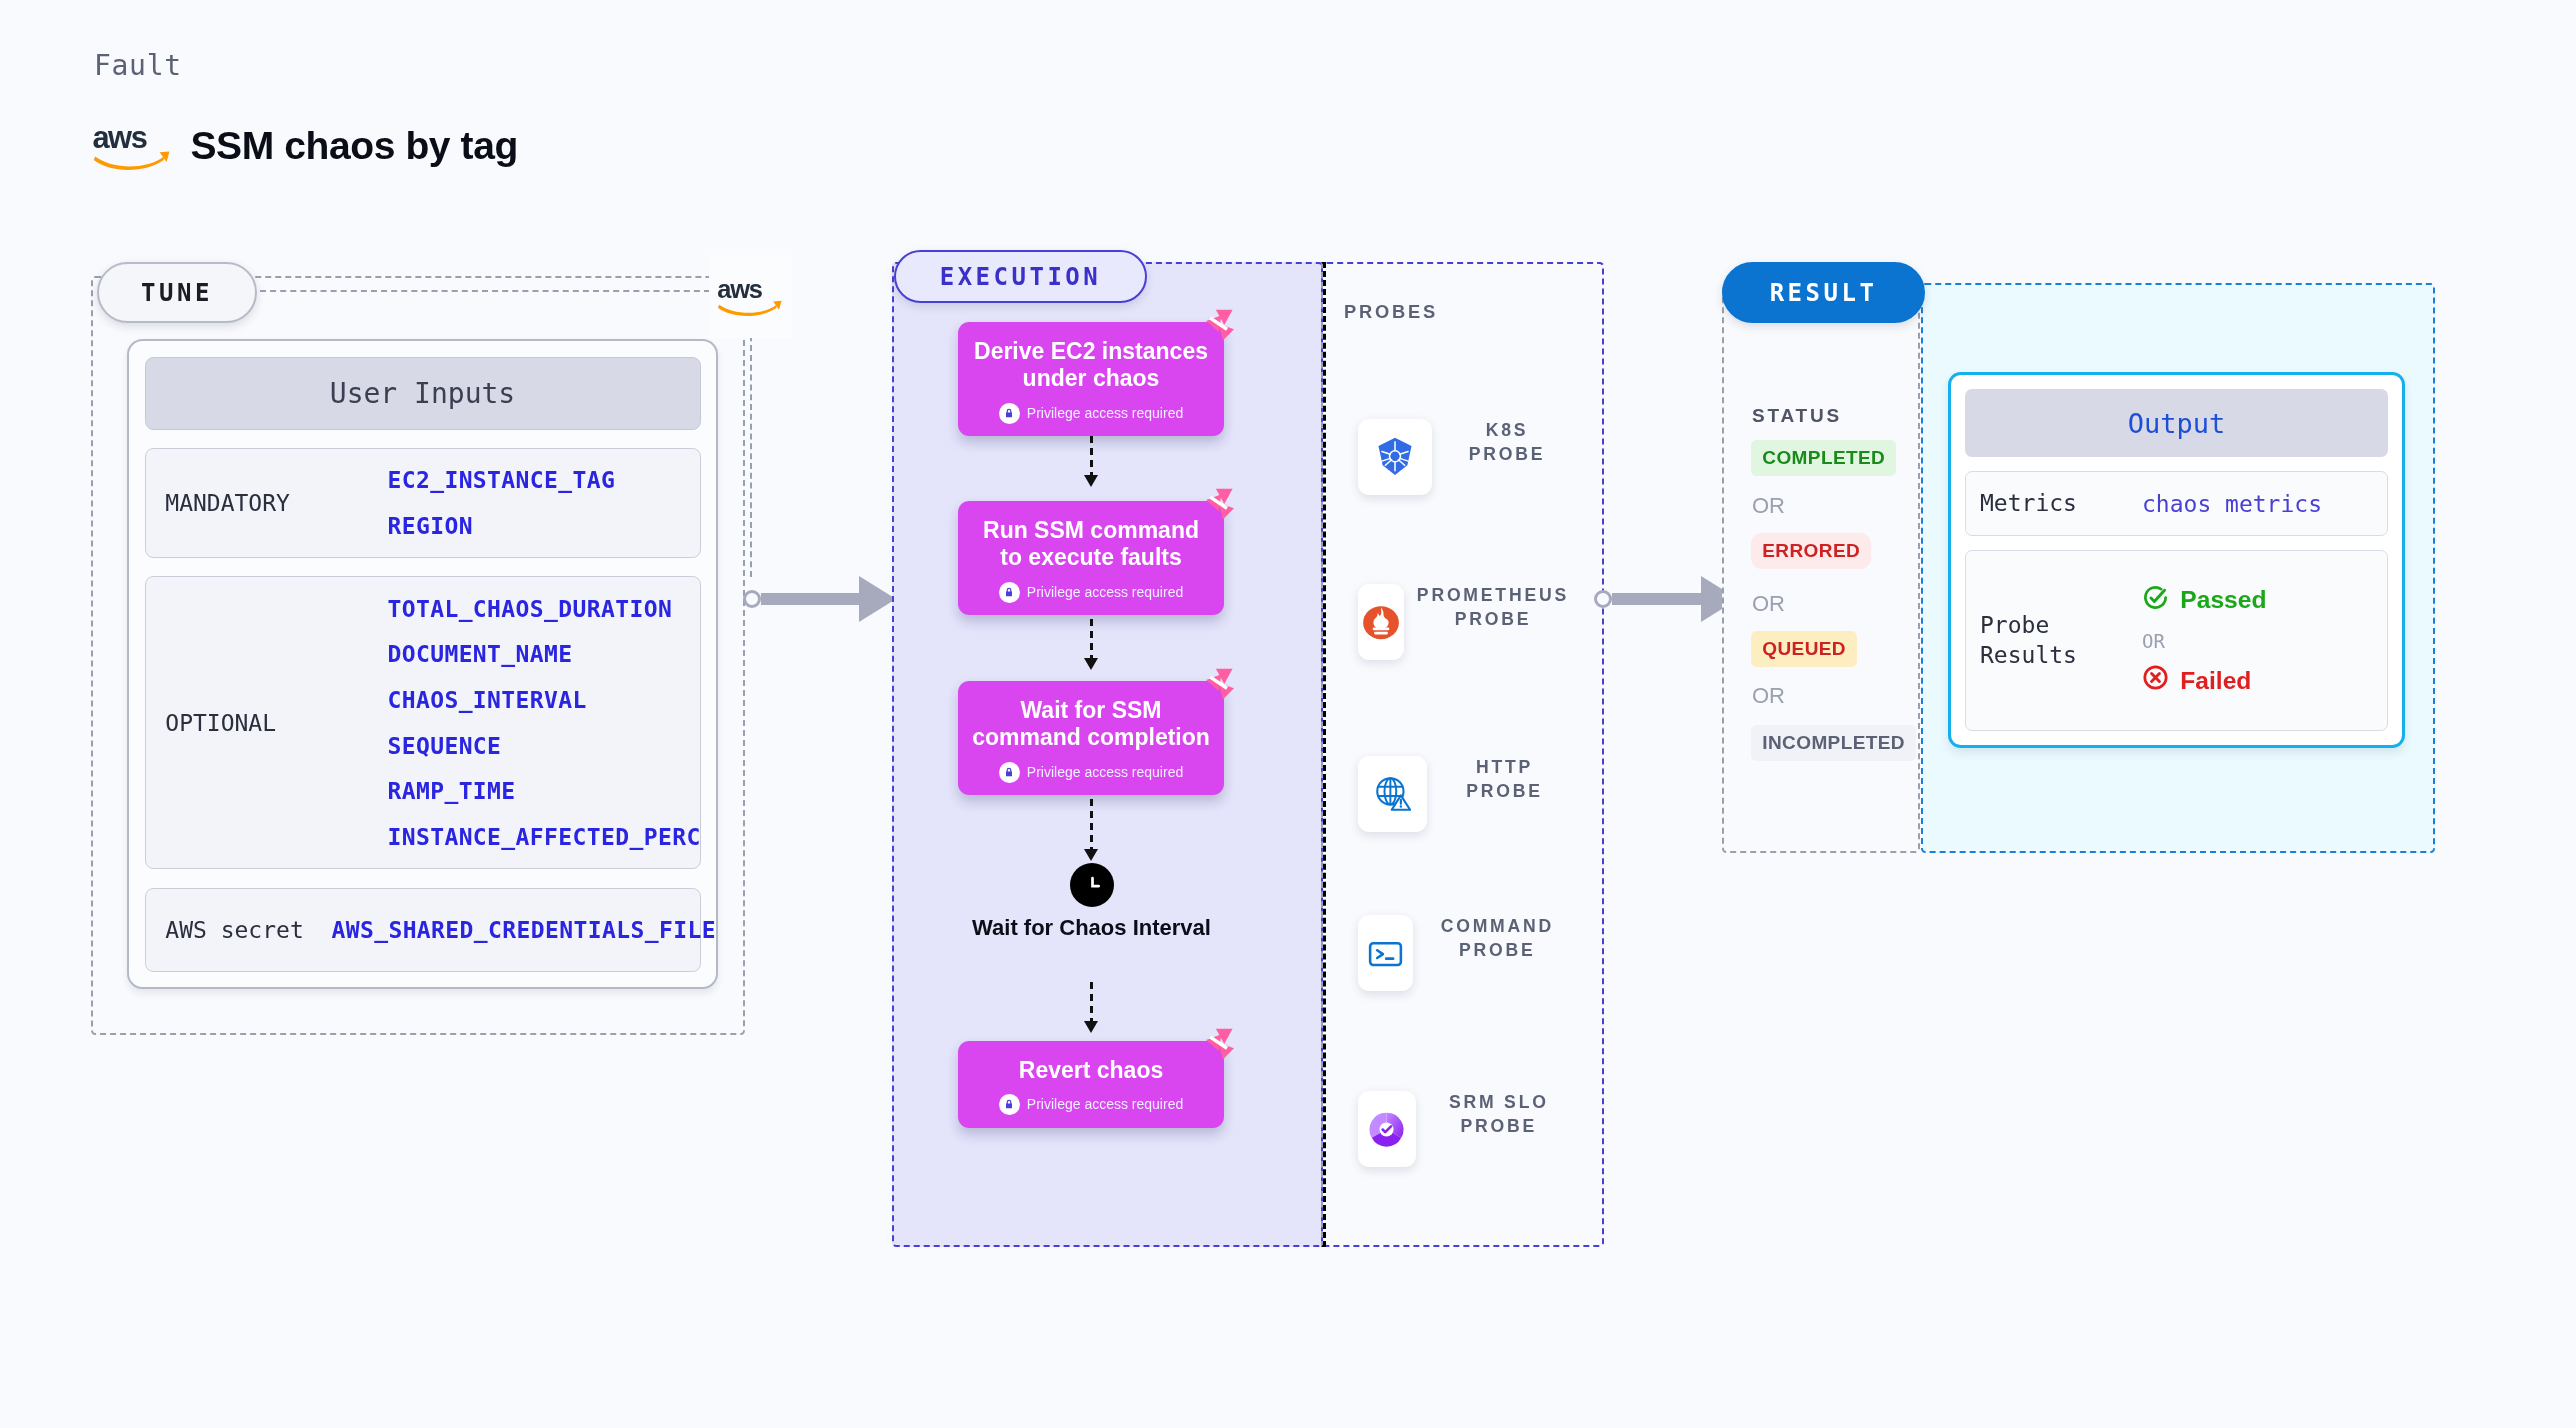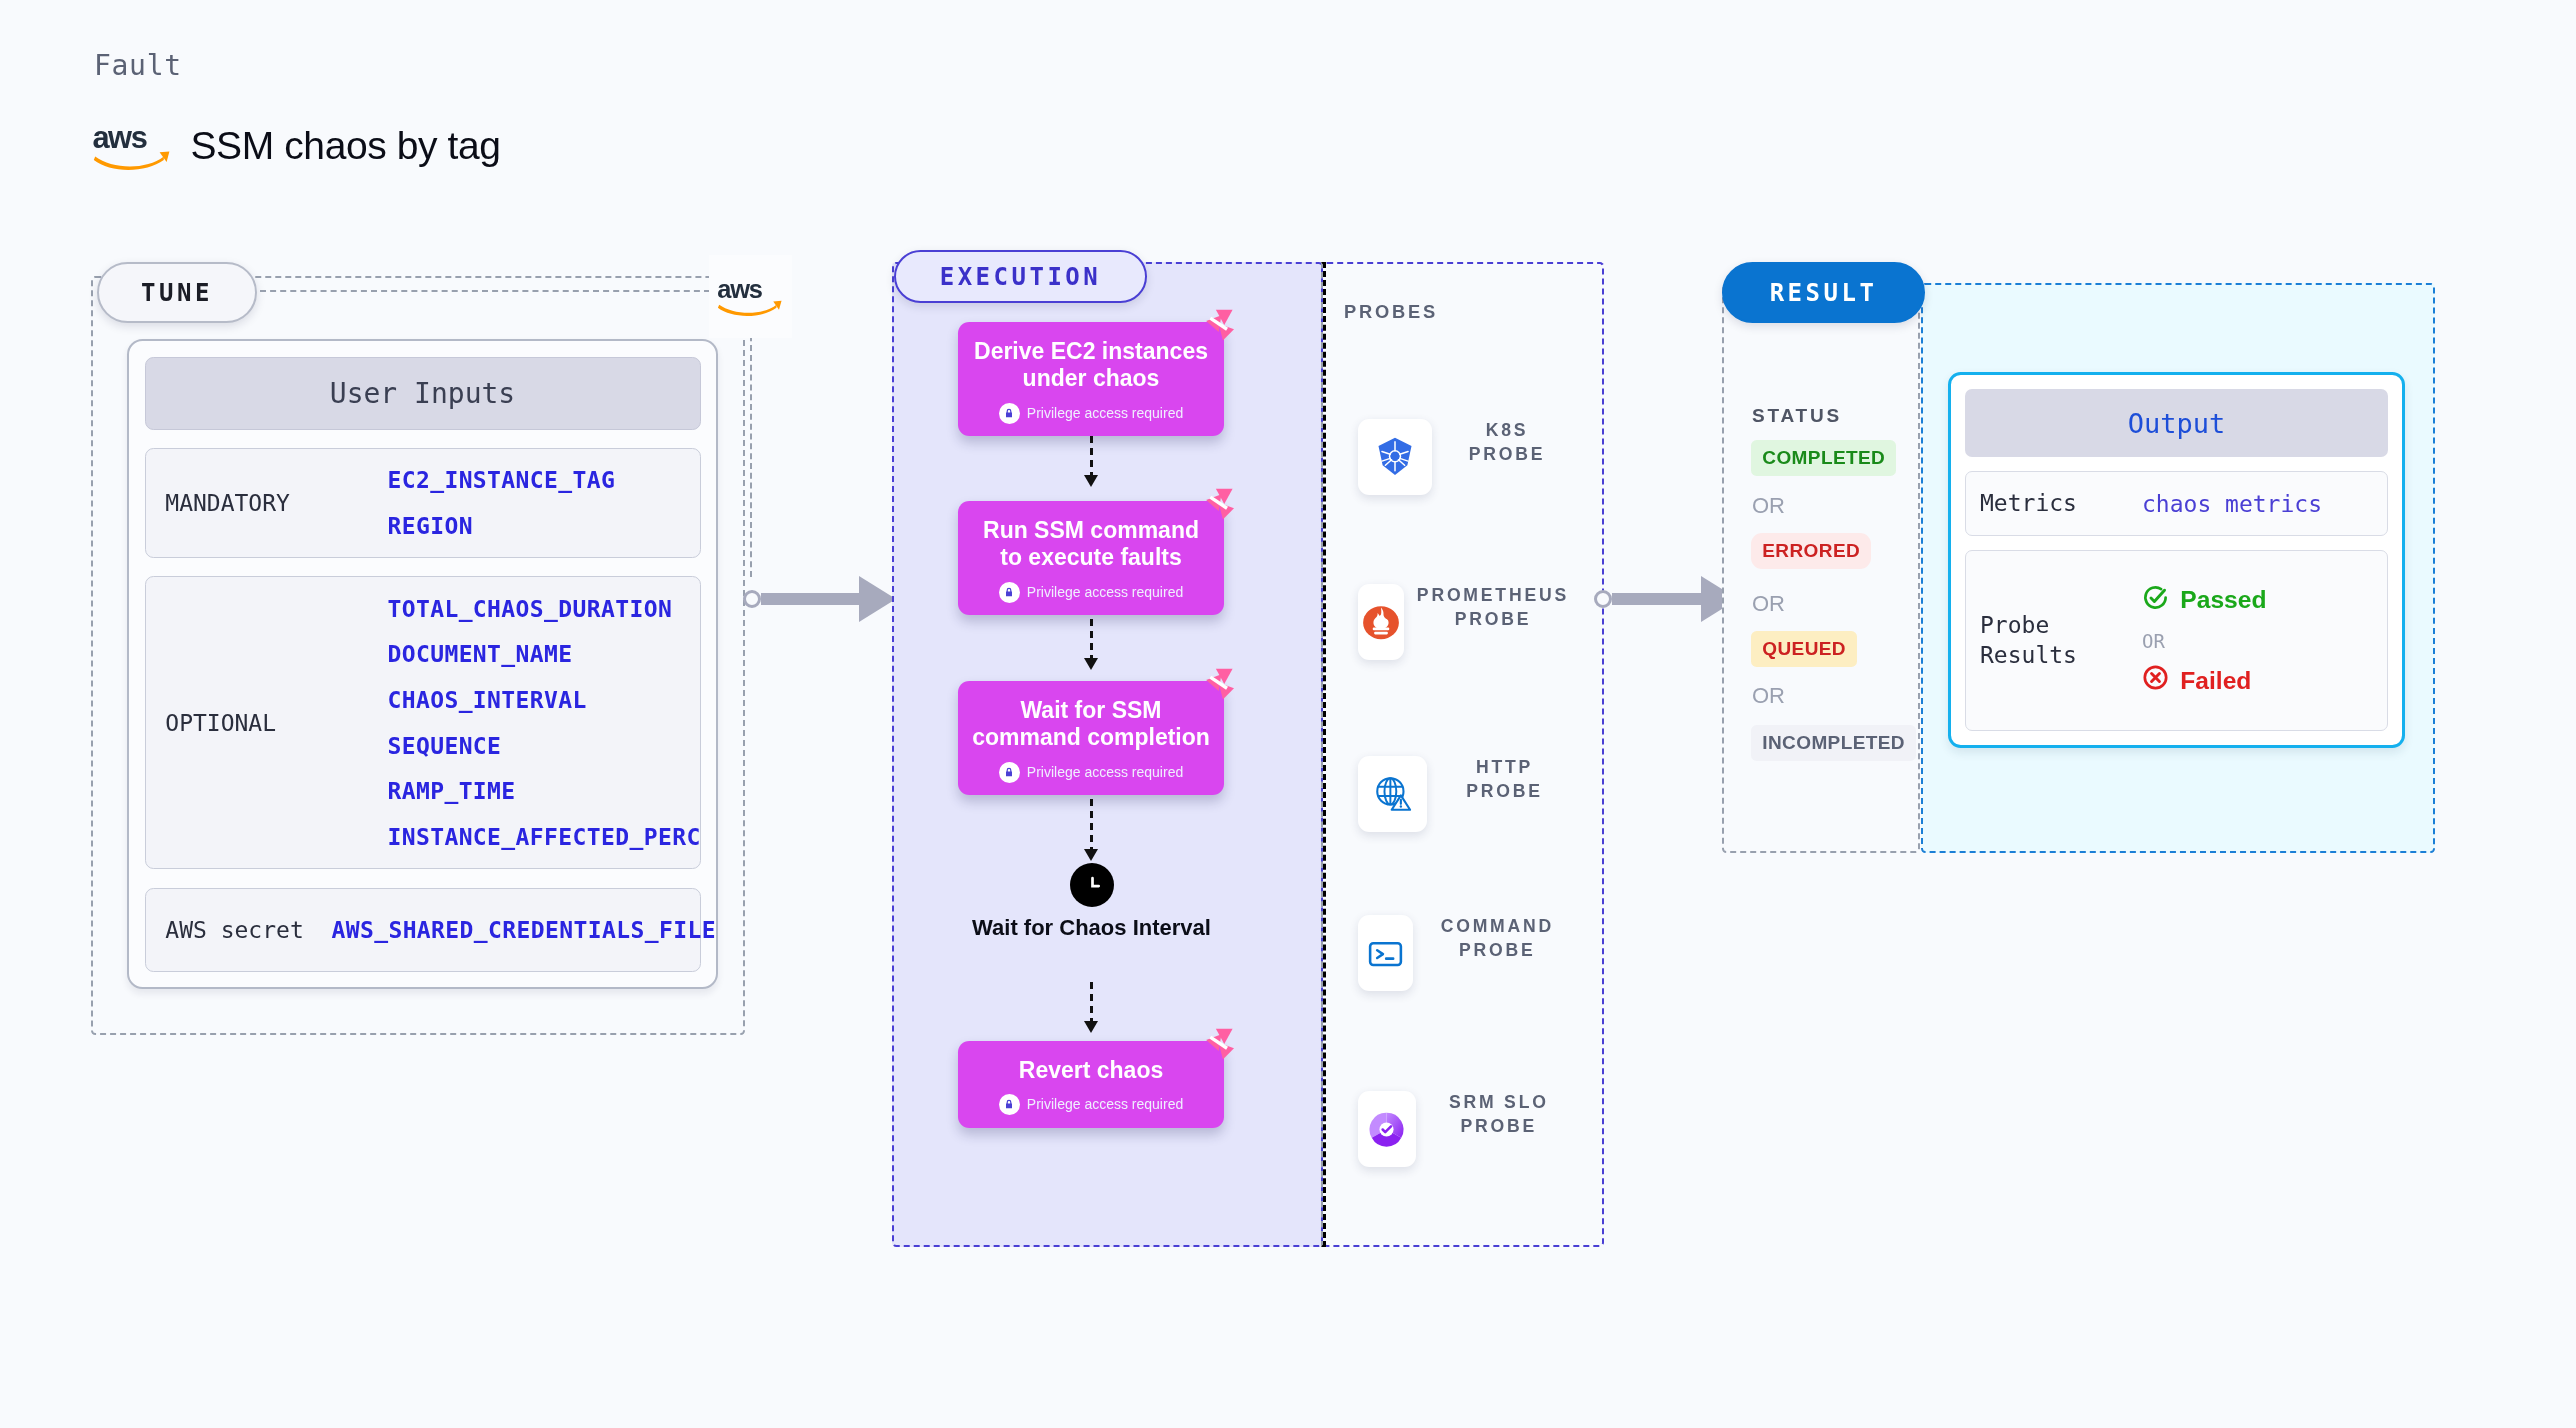--- a/index.html
+++ b/index.html
@@ -13,21 +13,21 @@
 
   
   .hdr-fault {
     position: absolute; left: 94px; top: 49px;
     font-family: "DejaVu Sans Mono", monospace;
     font-size: 28px; color: #5b6275; letter-spacing: 0.7px;
   }
   .hdr-row { position: absolute; left: 91px; top: 120px; display: flex; align-items: center; gap: 15.5px; }
   .aws-logo { width: 84px; height: 52px; position: relative; }
   .aws-title {
-    font-size: 39px; font-weight: normal; color: #0b0d17;
+    font-size: 39px; font-weight: bold; color: #0b0d17;
     letter-spacing: -0.4px;
   }
 
   
   .dashed { position: absolute; border-style: dashed; }
 
   .tune-panel {
     left: 91px; top: 276px; width: 654px; height: 759px;
     border: 2.8px dashed #98a0ae; border-radius: 4.2px; background: transparent;
   }

